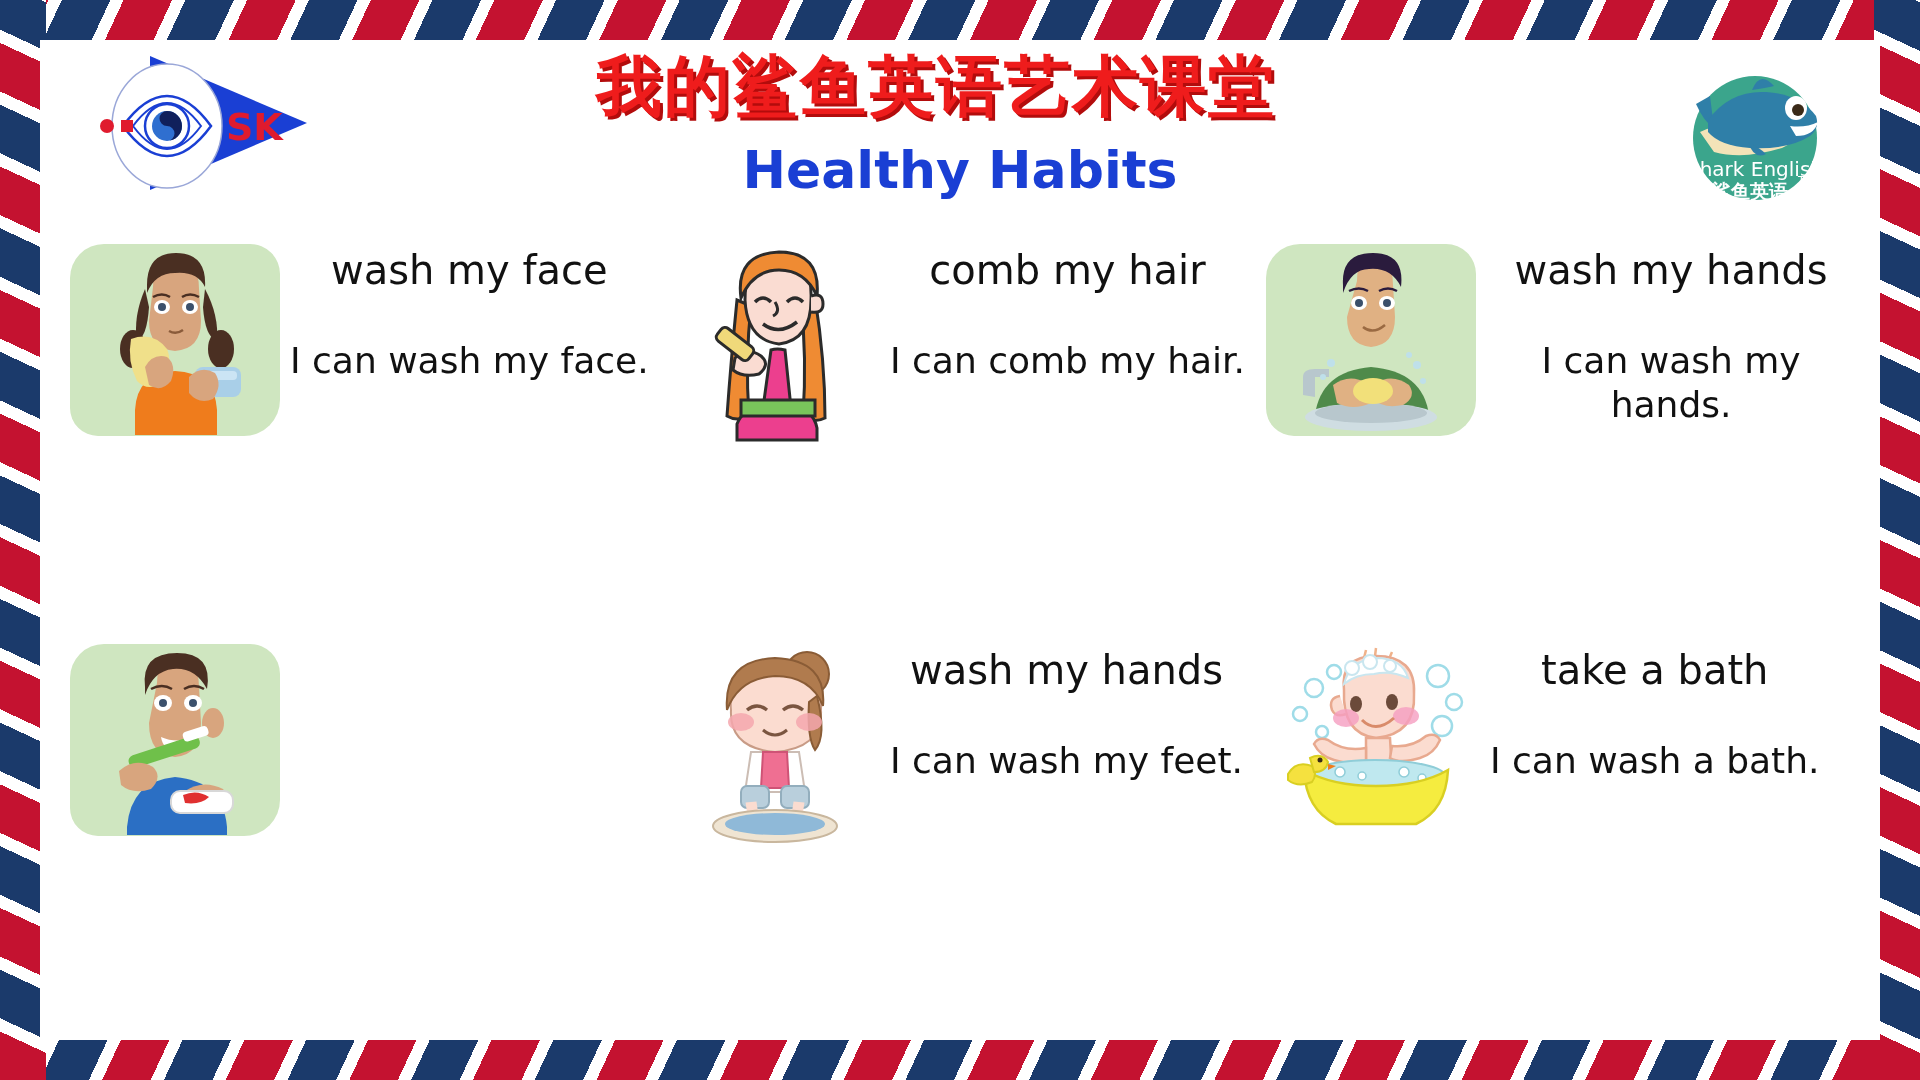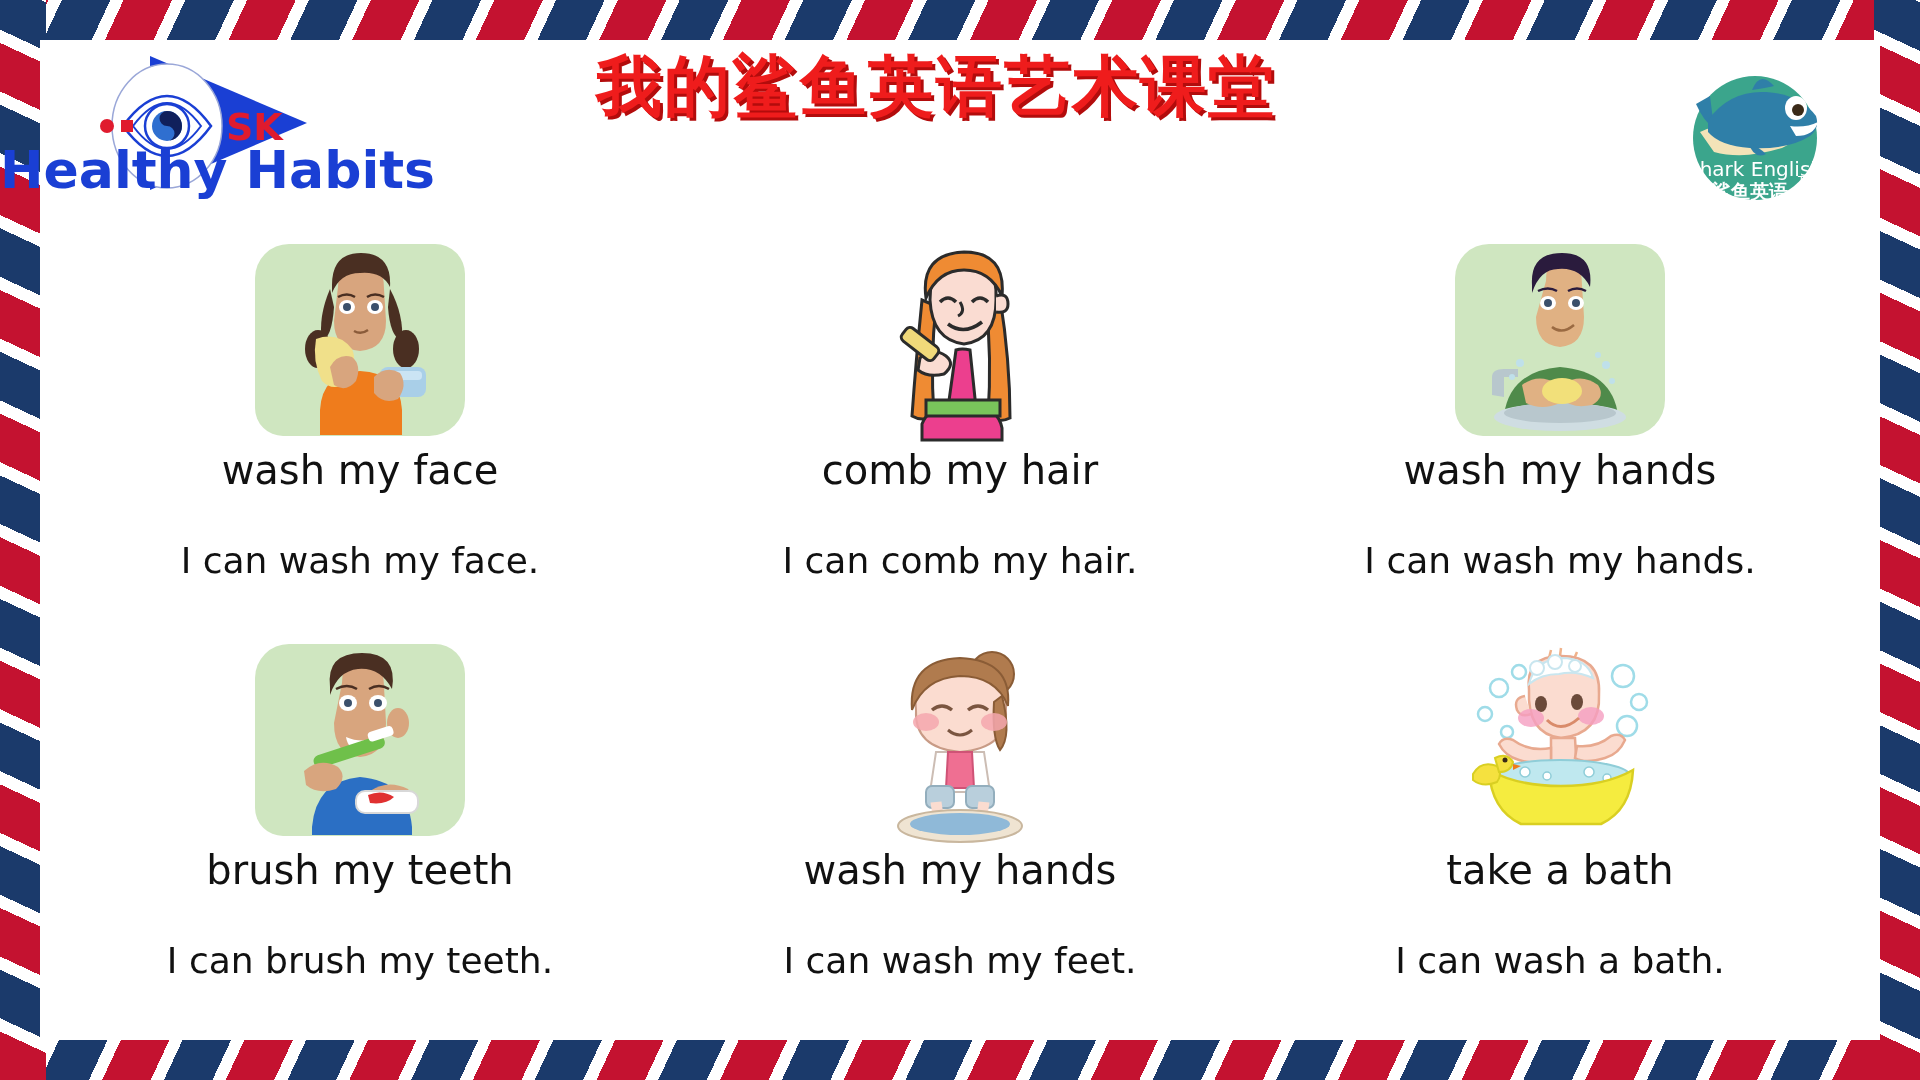--- a/index.html
+++ b/index.html
@@ -43,21 +43,21 @@
   
   .header{position:absolute;top:0;left:0;width:1920px;height:230px;}
   .title-cn{
     position:absolute;top:52px;left:0;width:1872px;text-align:center;
     font-family:"DejaVu Sans", sans-serif;
     font-weight:bold;font-size:66px;letter-spacing:2px;color:#ef1c1c;
     text-shadow:3px 3px 0 #b30c0c;
     line-height:1.05;
   }
   .title-en{
-    position:absolute;top:140px;left:0;width:1920px;text-align:left;
+    position:absolute;top:140px;left:0;width:1920px;text-align:center;
     font-family:"DejaVu Sans", sans-serif;
     font-weight:bold;font-size:52px;color:#1a3fd4;letter-spacing:0px;
   }
 
   
   .sk-logo{position:absolute;left:95:px;top:48px;width:230px;height:150px;}
   .sk-logo{left:95px;}
 
   
   .shark-logo{position:absolute;right:80px;top:56px;width:170px;height:150px;}
@@ -65,21 +65,21 @@
   
   .grid{
     position:absolute;top:240px;left:60px;
     width:1800px;height:800px;
     display:grid;
     grid-template-columns:repeat(3,1fr);
     grid-template-rows:repeat(2,1fr);
   }
   .card{
     position:relative;
-    display:flex;flex-direction:column;align-items:center;justify-content:flex-start;
+    display:flex;flex-direction:row;align-items:flex-start;justify-content:flex-start;
   }
   .art{
     width:230px;height:200px;position:relative;
     display:flex;align-items:center;justify-content:center;
   }
   .art-bg{
     position:absolute;left:50%;top:50%;transform:translate(-50%,-50%);
     width:210px;height:192px;background:#cfe6c0;
     border-radius:34px 30px 36px 28px;
   }
@@ -253,24 +253,20 @@
           <path d="M76 44 Q87 38 97 44" stroke="#4a2f22" stroke-width="2.5" fill="none"></path>
           <path d="M109 44 Q119 38 129 44" stroke="#4a2f22" stroke-width="2.5" fill="none"></path>
           <path d="M86 92 Q104 100 124 90 Q122 104 104 108 Q88 106 86 92 Z" fill="#ffffff"></path>
           <rect x="52" y="100" width="74" height="13" rx="6" fill="#6fc04a" transform="rotate(-18 90 106)"></rect>
           <rect x="108" y="84" width="26" height="10" rx="4" fill="#ffffff" transform="rotate(-18 120 90)"></rect>
           <path d="M44 126 Q60 112 78 122 Q88 132 76 144 Q58 150 46 140 Z" fill="#d8a57e"></path>
           <path d="M110 146 Q128 134 148 144 Q158 156 144 166 Q124 170 112 160 Z" fill="#d8a57e"></path>
           <rect x="96" y="146" width="62" height="22" rx="9" fill="#ffffff" stroke="#d8d8d8" stroke-width="2"></rect>
           <path d="M108 150 Q122 144 134 152 Q126 160 110 158 Z" fill="#e03030"></path>
         </svg>
-      </div>
-      <div class="captions">
-        <div class="cap-phrase">brush my teeth</div>
-        <div class="cap-sentence">I can brush my teeth.</div>
       </div>
     </div>
 
     <div class="card">
       <div class="art">
         <svg class="fig" width="200" height="200" viewBox="0 0 200 200">
           <circle cx="132" cy="34" r="22" fill="#b07b4e" stroke="#8a5c36" stroke-width="2"></circle>
           <path d="M112 44 Q124 36 140 44" stroke="#9fd0a8" stroke-width="9" fill="none"></path>
           <path d="M56 70 Q52 26 100 22 Q148 24 146 70 Q148 108 100 112 Q54 108 56 70 Z" fill="#fbdcd0" stroke="#c89b86" stroke-width="2"></path>
           <path d="M52 70 Q48 20 100 18 Q152 20 148 66 Q136 36 100 36 Q64 38 52 70 Z" fill="#b07b4e" stroke="#8a5c36" stroke-width="2"></path>

